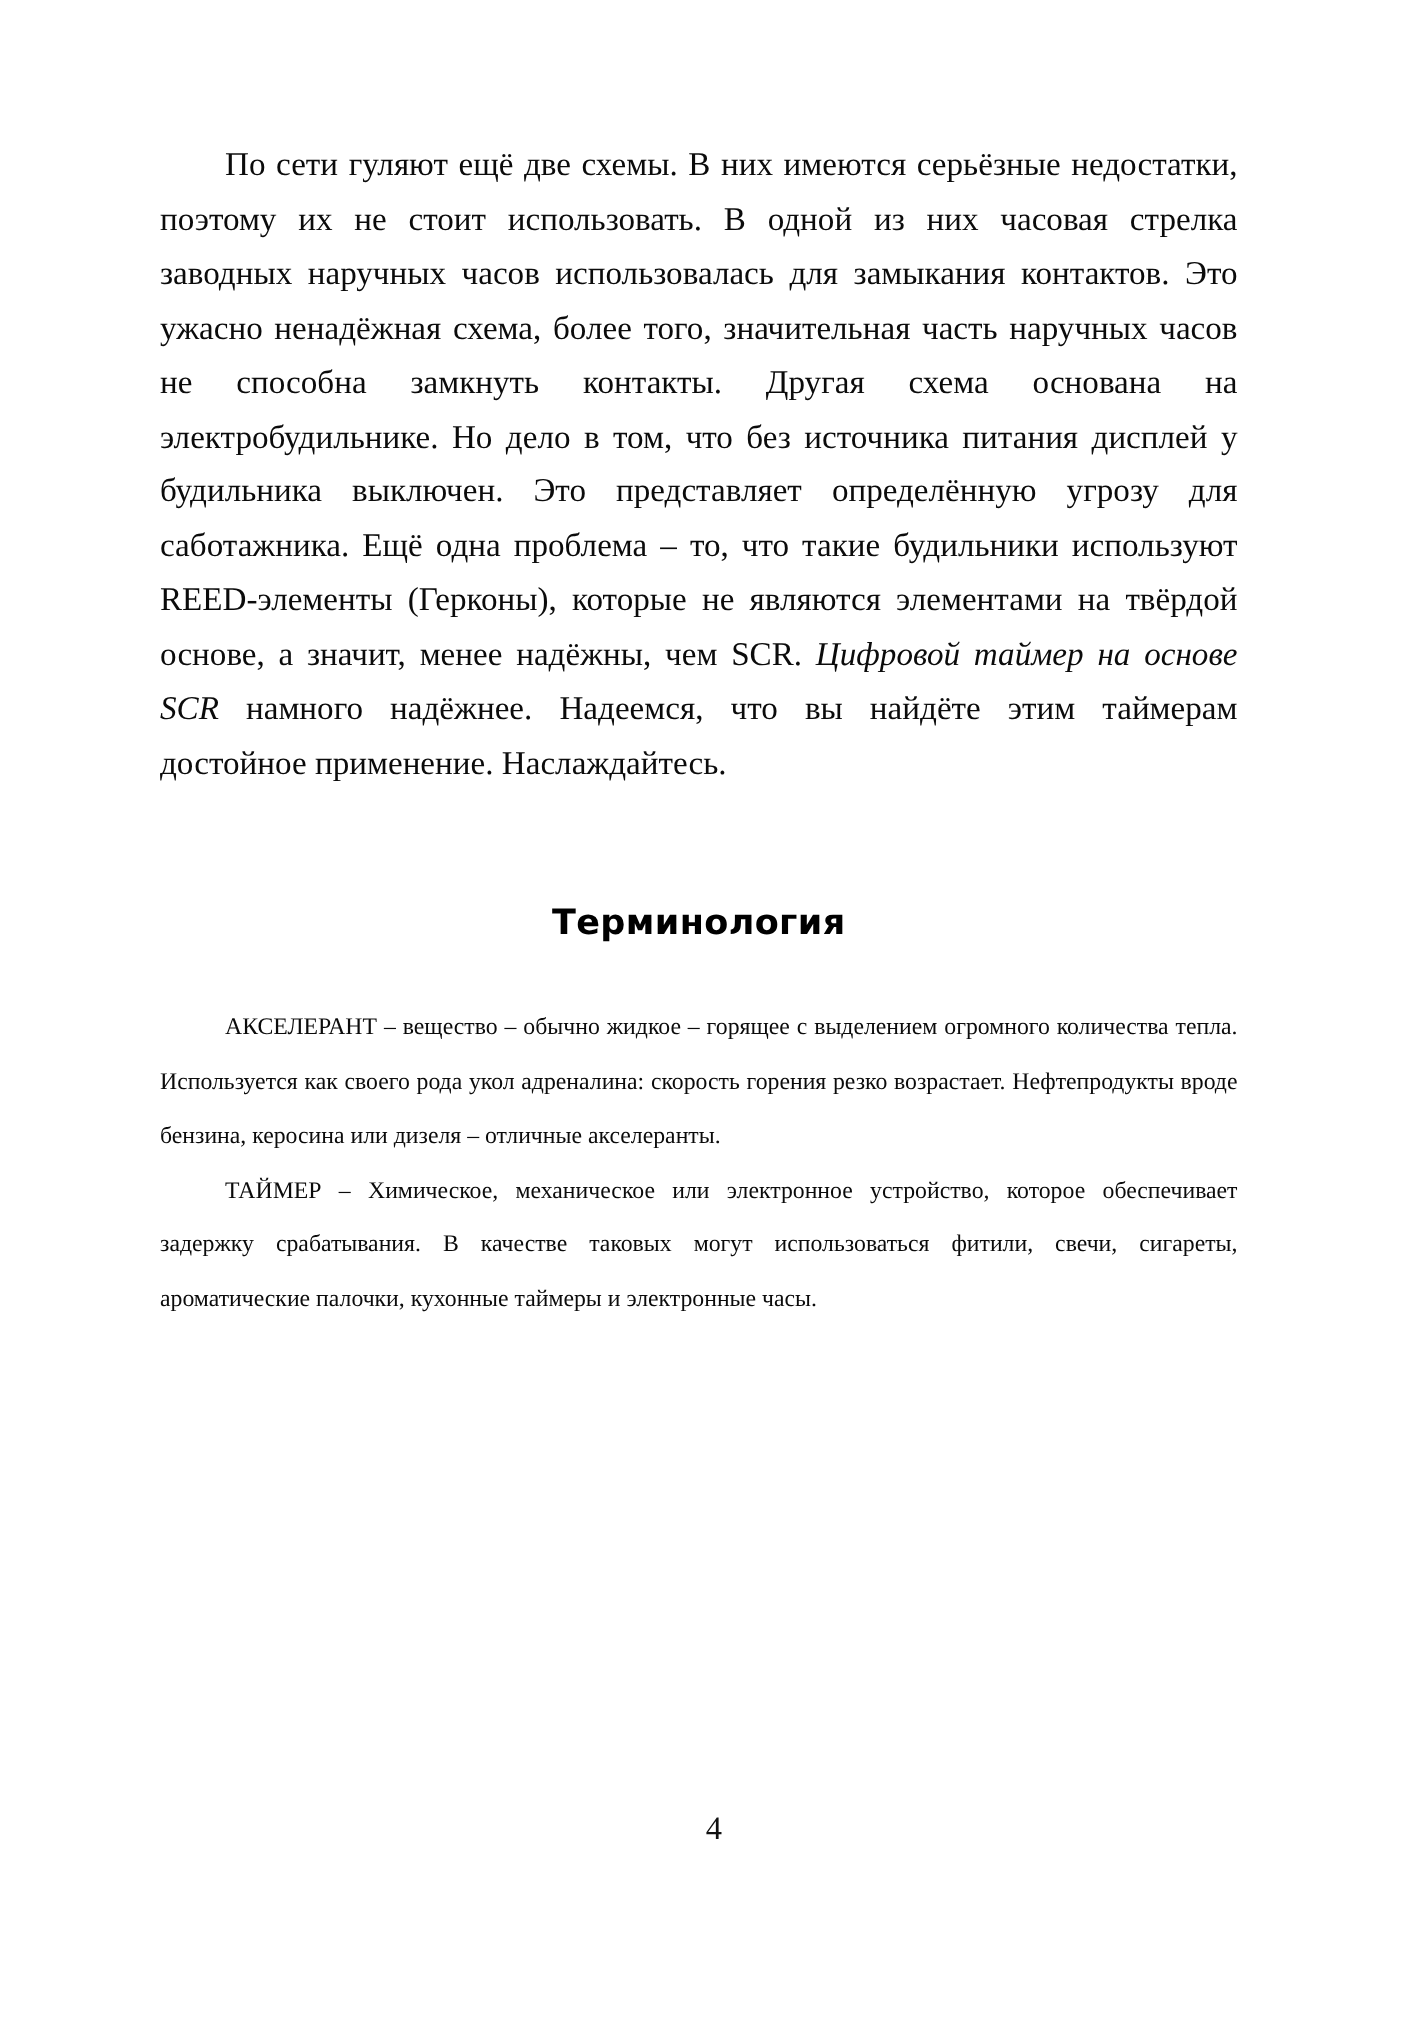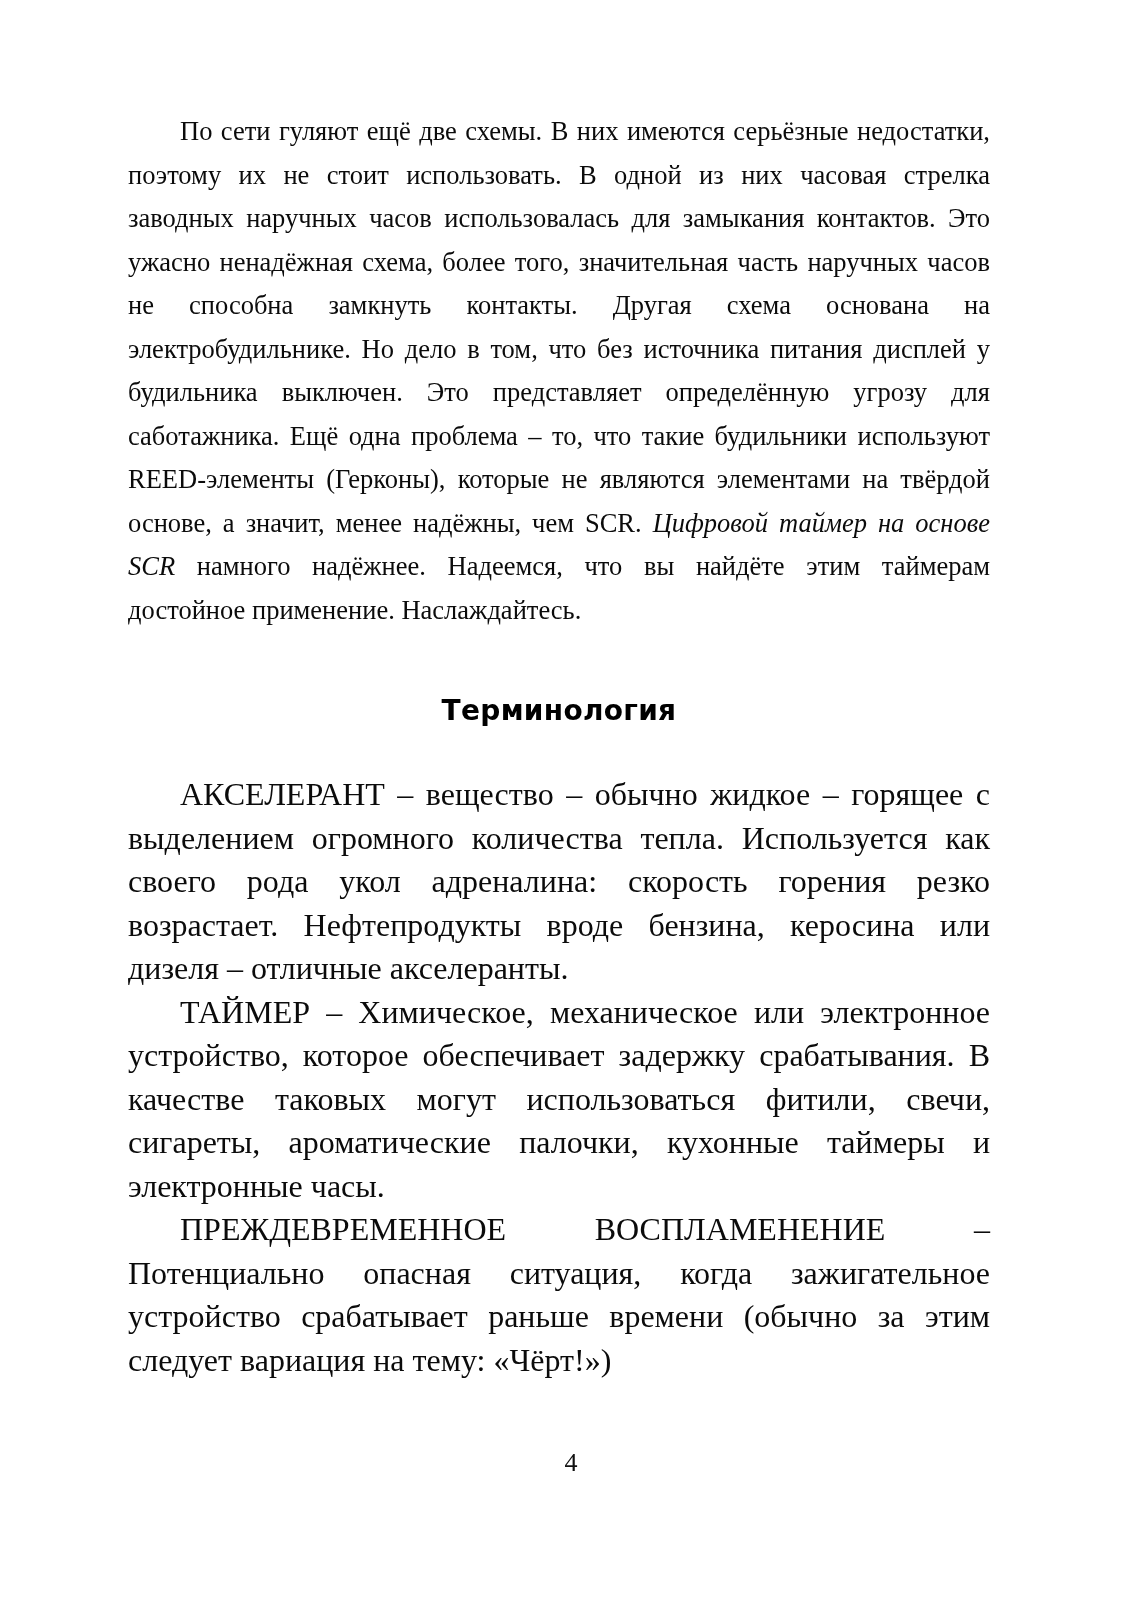--- a/index.html
+++ b/index.html
@@ -40,31 +40,31 @@
   .heading {
     font-family: "DejaVu Sans", "Liberation Sans", sans-serif;
     font-weight: bold;
     font-size: 28px;
     color: #000000;
     text-align: center;
     margin: 0;
     letter-spacing: 0.3px;
   }
   .heading-wrap {
-    margin-top: 62px;
+    margin-top: 89px;
     margin-bottom: 46px;
   }
   .glossary {
     margin: 0;
     padding: 0;
     list-style: none;
   }
   .glossary-entry {
     font-family: "Liberation Serif", "DejaVu Serif", serif;
-    font-size: 32px;
+    font-size: 19px;
     line-height: 43.5px;
     color: #0b0b0b;
     text-align: justify;
     text-justify: inter-word;
     text-indent: 52px;
     margin: 0;
   }
   .term {
     text-transform: uppercase;
   }
@@ -96,21 +96,20 @@
     </div>
 
     <div class="glossary">
 
       <p class="glossary-entry"><span class="term">АКСЕЛЕРАНТ</span><span> – </span><span>вещество – обычно жидкое – горящее с выделением огромного количества тепла. Используется как своего рода укол адреналина: скорость горения резко возрастает. Нефтепродукты вроде бензина, керосина или дизеля – отличные акселеранты.</span></p>
 
 
       <p class="glossary-entry"><span class="term">ТАЙМЕР</span><span> – </span><span>Химическое, механическое или электронное устройство, которое обеспечивает задержку срабатывания. В качестве таковых могут использоваться фитили, свечи, сигареты, ароматические палочки, кухонные таймеры и электронные часы.</span></p>
 
 
-      <p class="glossary-entry"><span class="term">ПРЕЖДЕВРЕМЕННОЕ ВОСПЛАМЕНЕНИЕ</span><span> – </span><span>Потенциально опасная ситуация, когда зажигательное устройство срабатывает раньше времени (обычно за этим следует вариация на тему: «Чёрт!»)</span></p>
 
     </div>
 
   </div>
 
   <div class="page-number">4</div>
 
 </div>
 
 </body></html>

